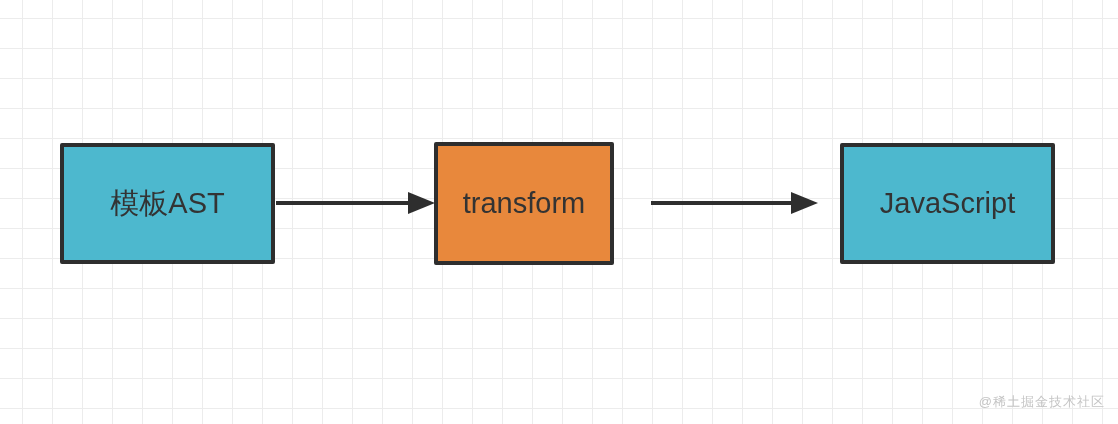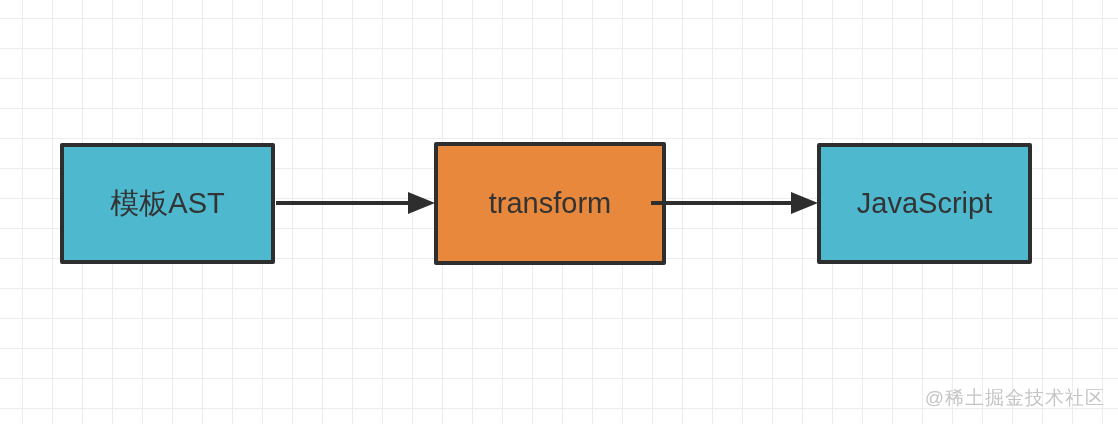--- a/index.html
+++ b/index.html
@@ -27,22 +27,22 @@
     display: flex;
     flex-direction: column;
     align-items: center;
     justify-content: center;
     text-align: center;
     color: #333333;
     font-size: 29px;
     line-height: 37px;
   }
   .node-template-ast   { left: 60px;  top: 143px; width: 215px; height: 121px; }
-  .node-transform      { left: 434px; top: 142px; width: 232px; height: 123px; align-items: center; }
-  .node-javascript-ast { left: 817px; top: 143px; width: 215px; height: 121px; }
+  .node-transform      { left: 434px; top: 142px; width: 180px; height: 123px; align-items: center; }
+  .node-javascript-ast { left: 840px; top: 143px; width: 215px; height: 121px; }
 
   .arrow { position: absolute; height: 0; }
   .arrow-1 { left: 276px; top: 203px; width: 158px; }
   .arrow-2 { left: 651px; top: 203px; width: 166px; }
   .arrow .shaft {
     position: absolute;
     left: 0; right: 20px; top: -2px;
     height: 4px;
     background: #2e2e2e;
   }
@@ -51,21 +51,21 @@
     right: -1px; top: -11px;
     width: 0; height: 0;
     border-left: 27px solid #2e2e2e;
     border-top: 11px solid transparent;
     border-bottom: 11px solid transparent;
   }
   .watermark {
     position: absolute;
     right: 13px;
     bottom: 13px;
-    font-size: 19px;
+    font-size: 13px;
     letter-spacing: 1px;
     color: #c5c5c5;
     user-select: none;
   }
 </style>
 </head>
 <body>
 
 <div class="canvas">
 

